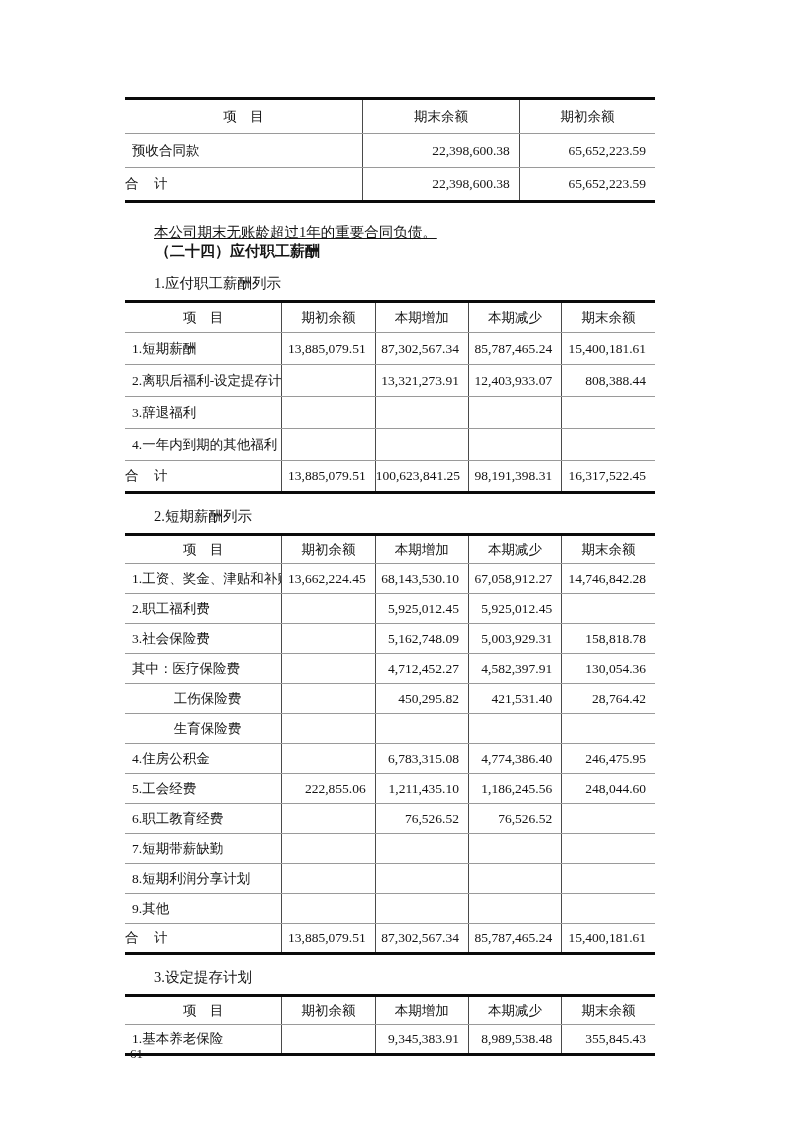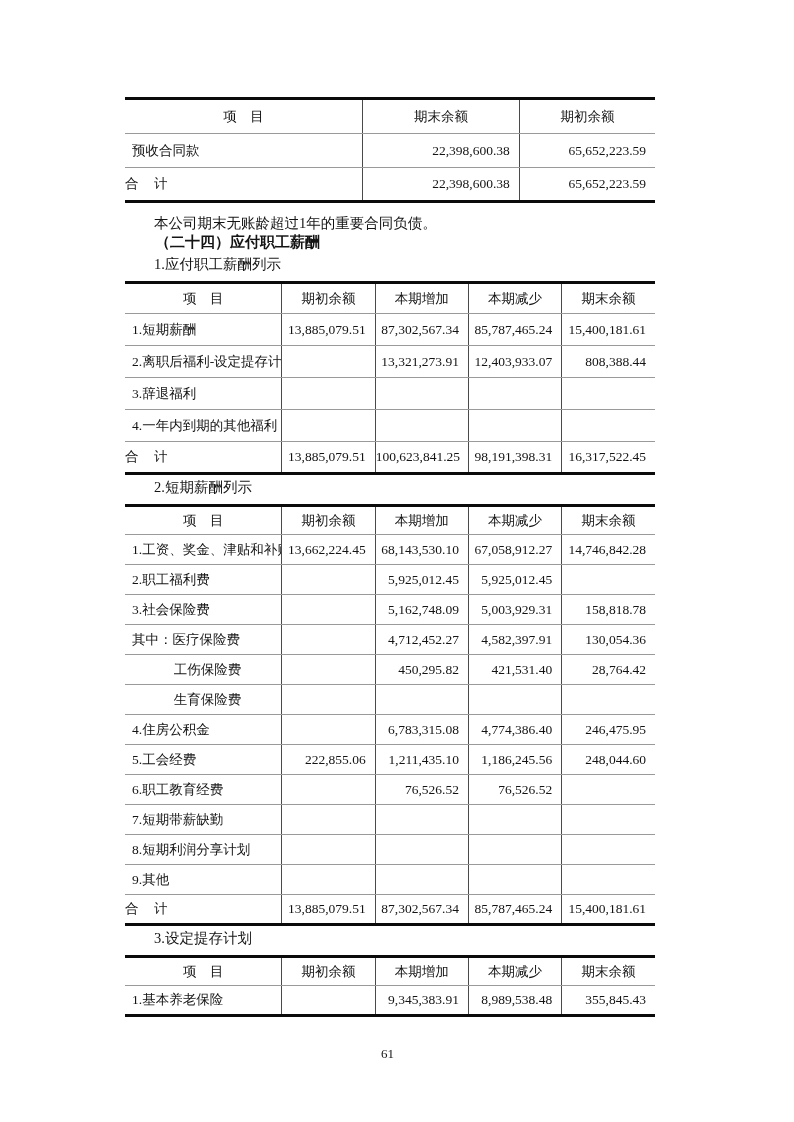--- a/index.html
+++ b/index.html
@@ -56,40 +56,41 @@
   .tbl-5 th:nth-child(2), .tbl-5 th:nth-child(3),
   .tbl-5 th:nth-child(4), .tbl-5 th:nth-child(5) { width: 17.6%; }
   .tbl-a th { height: 31px; }
   .tbl-a td { height: 32px; }
   .tbl-b th { height: 29px; }
   .tbl-b td { height: 30px; }
 
   .note-para {
     font-size: 14.5px;
     text-indent: 2em;
-    margin-top: 11px;
+    margin-top: 20px;
+    text-decoration: underline;
   }
   .section-heading {
     font-size: 15px;
     font-weight: bold;
     text-indent: 2em;
     margin-top: 0;
   }
   .sub-title {
     font-size: 14.5px;
     text-indent: 2em;
-    margin-top: 3px;
+    margin-top: 13px;
     margin-bottom: 7px;
   }
   .page-number {
     position: absolute;
     bottom: 60px;
-    left: 120px;
+    left: 130px;
     right: 81px;
-    text-align: center;
+    text-align: left;
     font-size: 13px;
   }
 </style>
 </head>
 <body>
 
 <div class="page">
 
   <table class="fintbl tbl-contract">
       <thead>

